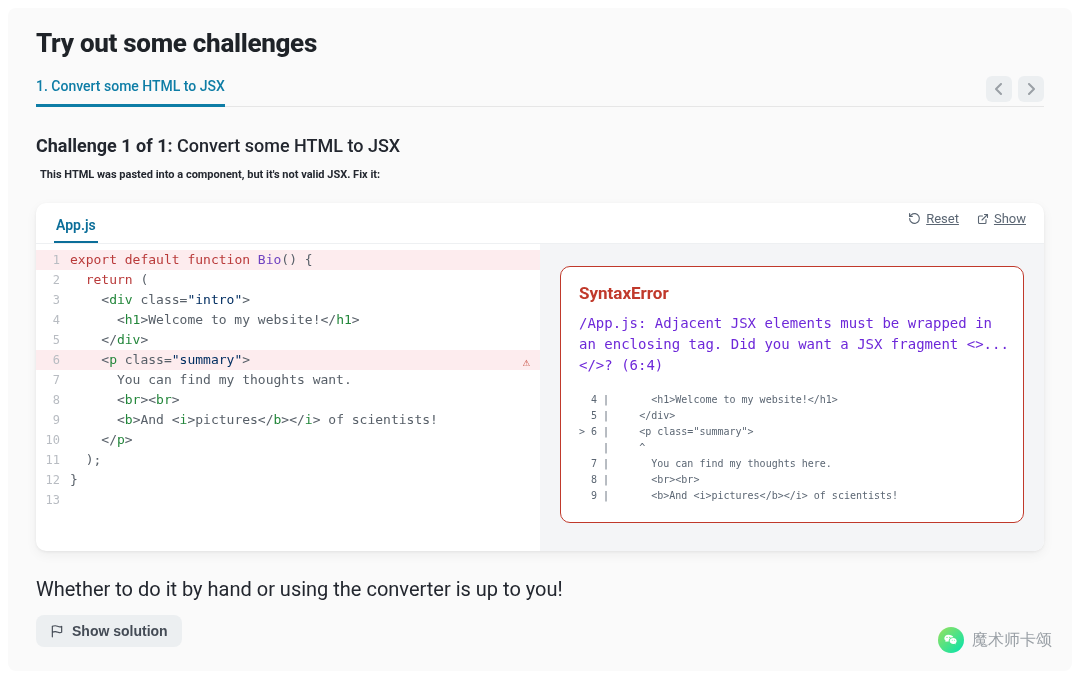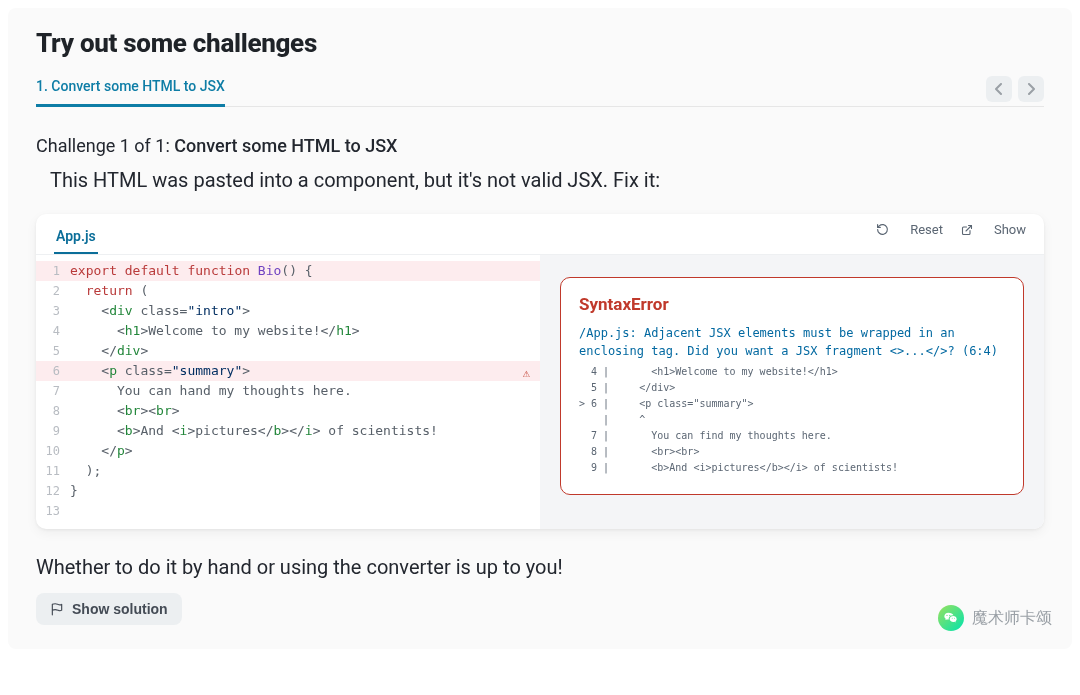--- a/index.html
+++ b/index.html
@@ -55,25 +55,26 @@
     background: #eceff1;
     border-radius: 6px;
     color: #9aa0a6;
     cursor: pointer;
     font-size: 13px;
   }
   .challenge-title {
     font-size: 18px;
     margin: 28px 0 12px 0;
   }
-  .challenge-title .strong { font-weight: 400; text-align: right; }
+  .challenge-title .strong { font-weight: 700; text-align: right; }
   .challenge-title .name { font-weight: 500; }
   .desc {
-    font-size: 20px;
-    margin: 0 0 22px 14px;
+    font-size: 11px;
+    margin: 0 0 22px 4px;
+    font-weight: bold;
   }
   .sandbox {
     background: #ffffff;
     border-radius: 10px;
     box-shadow: 0 1px 3px rgba(0,0,0,0.06), 0 4px 12px rgba(0,0,0,0.05);
     overflow: hidden;
   }
   .sandbox-header {
     display: flex;
     align-items: flex-start;
@@ -89,22 +90,23 @@
   }
   .sandbox-actions {
     display: flex;
     gap: 18px;
     font-size: 13px;
     color: #5b6673;
   }
   .sb-action {
     display: inline-flex;
     align-items: center;
-    gap: 21px;
+    gap: 5px;
     cursor: pointer;
+    text-decoration: underline;
   }
   .sandbox-body {
     display: flex;
     border-top: 1px solid #eef0f2;
   }
   .editor {
     width: 50%;
     font-family: ui-monospace, SFMono-Regular, Menlo, Consolas, monospace;
     font-size: 13px;
     line-height: 20px;
@@ -153,24 +155,24 @@
     padding: 16px 10px 18px 18px;
   }
   .error-title {
     color: #c0392b;
     font-size: 17px;
     font-weight: 700;
     margin: 0 0 10px 0;
   }
   .error-msg {
     font-family: ui-monospace, SFMono-Regular, Menlo, Consolas, monospace;
-    font-size: 12px;
+    font-size: 14px;
     line-height: 1.5;
-    color: #0369a1;
-    margin-bottom: 4px;
+    color: #6d28d9;
+    margin-bottom: 16px;
     white-space: normal;
   }
   .error-code {
     font-family: ui-monospace, SFMono-Regular, Menlo, Consolas, monospace;
     font-size: 10px;
     line-height: 1.6;
     color: #5b6673;
     white-space: pre;
   }
   .bottom-text {
@@ -290,21 +292,21 @@
         </div>
 
         <div class="code-line hl">
           <span class="gutter">6</span>
           <span class="code"><span>    &lt;</span><span class="tag">p</span><span> class=</span><span class="str">"summary"</span><span>&gt;</span></span>
           <span class="err-icon">⚠</span>
         </div>
 
         <div class="code-line">
           <span class="gutter">7</span>
-          <span class="code">      You can hand my thoughts here.</span>
+          <span class="code">      You can find my thoughts want.</span>
         </div>
 
         <div class="code-line">
           <span class="gutter">8</span>
           <span class="code"><span>      &lt;</span><span class="tag">br</span><span>&gt;&lt;</span><span class="tag">br</span><span>&gt;</span></span>
         </div>
 
         <div class="code-line">
           <span class="gutter">9</span>
           <span class="code"><span>      &lt;</span><span class="tag">b</span><span>&gt;And &lt;</span><span class="tag">i</span><span>&gt;pictures&lt;/</span><span class="tag">b</span><span>&gt;&lt;/</span><span class="tag">i</span><span>&gt; of scientists!</span></span>

